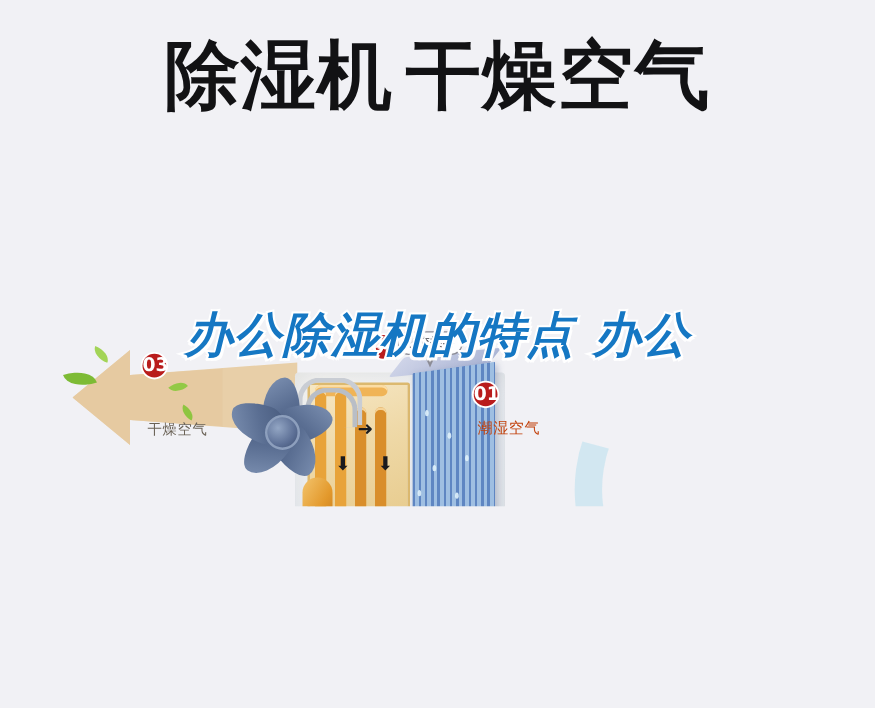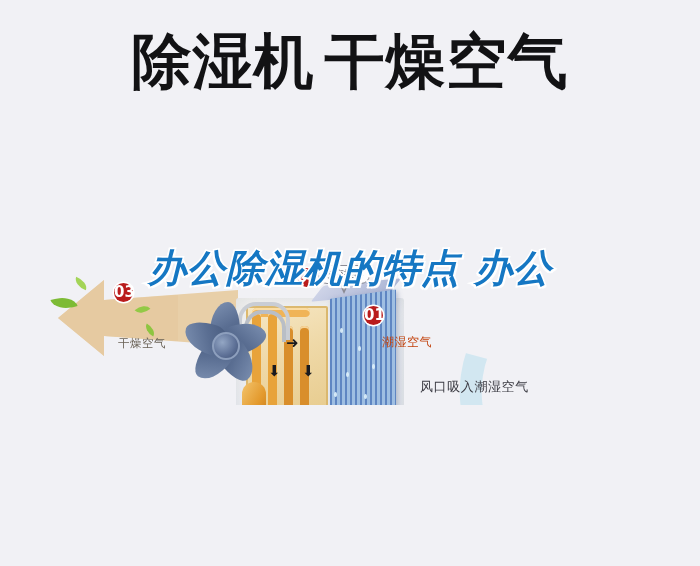--- a/index.html
+++ b/index.html
@@ -110,21 +110,21 @@
     color: #ffffff;
     font-size: 15px;
     font-weight: bold;
     line-height: 19px;
     text-align: center;
     font-family: "DejaVu Sans", sans-serif;
     box-shadow: 0 0 0 1.5px #ffffff;
   }
   .badge.b03a { left: 114px; top: 163px; }
   .badge.b02  { left: 297px; top: 148px; }
-  .badge.b01  { left: 364px; top: 186px; }
+  .badge.b01  { left: 379px; top: 186px; }
 
   
   .illus-label {
     position: absolute;
     font-size: 11px;
     color: #4a4a52;
     font-family: "DejaVu Sans", "Liberation Sans", sans-serif;
     white-space: nowrap;
     letter-spacing: 0.5px;
   }
@@ -388,21 +388,20 @@
 
     <div class="callout">热交换器</div>
     <div class="callout-tail"></div>
 
     <div class="badge b03a">03</div>
     <div class="badge b02">02</div>
     <div class="badge b01">01</div>
 
     <div class="illus-label lbl-dry">干燥空气</div>
     <div class="illus-label lbl-humid">潮湿空气</div>
-    <div class="illus-label lbl-step1-bg">风口吸入潮湿空气</div>
 
   </div>
 
   <div class="overlay-title">
     <span class="overlay-line">办公除湿机的特点 办公</span>
   </div>
 
   <div class="body-text">
   </div>
 

